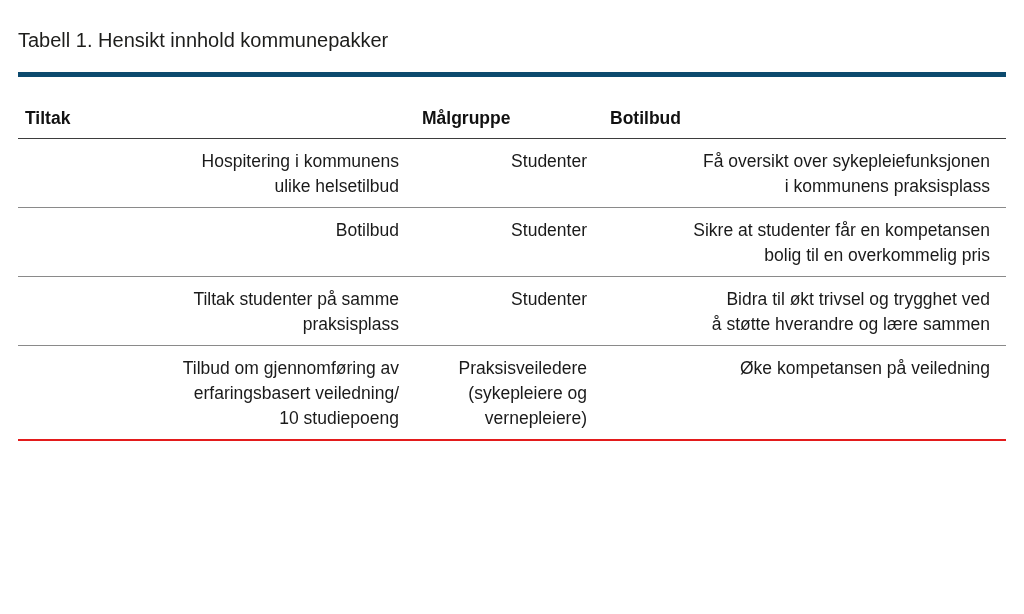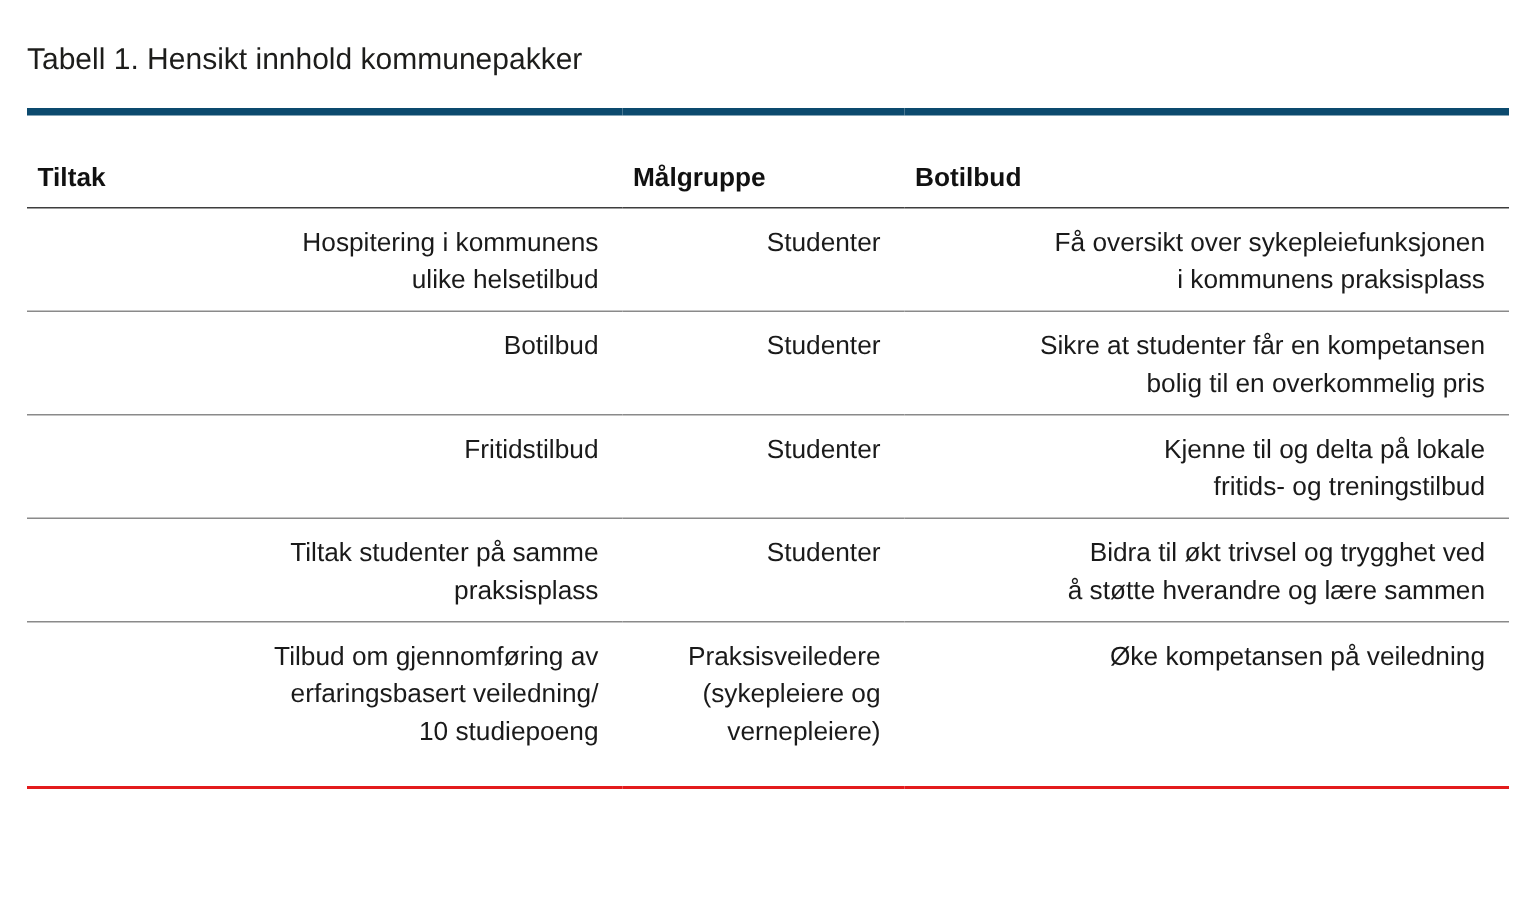--- a/index.html
+++ b/index.html
@@ -55,21 +55,21 @@
     font-size: 17.5px;
     line-height: 25px;
     padding: 10px 16px 8px 7px;
     white-space: pre-line;
     color: #1a1a1a;
   }
   tbody tr + tr td {
     border-top: 1px solid #8a8a8a;
   }
   tbody tr:last-child td {
-    padding-bottom: 24px;
+    padding-bottom: 8px;
   }
 </style>
 </head>
 <body>
 
 <div class="page">
 
   <h2 class="caption"><strong class="caption-label">Tabell 1.</strong> <span>Hensikt innhold kommunepakker</span></h2>
 
   <table class="data-table">
@@ -93,26 +93,20 @@
         <td>Få oversikt over sykepleiefunksjonen
 i kommunens praksisplass</td>
       </tr>
       <tr>
         <td>Botilbud</td>
         <td>Studenter</td>
         <td>Sikre at studenter får en kompetansen
 bolig til en overkommelig pris</td>
       </tr>
       <tr>
-        <td>Fritidstilbud</td>
-        <td>Studenter</td>
-        <td>Kjenne til og delta på lokale
-fritids- og treningstilbud</td>
-      </tr>
-      <tr>
         <td>Tiltak studenter på samme
 praksisplass</td>
         <td>Studenter</td>
         <td>Bidra til økt trivsel og trygghet ved
 å støtte hverandre og lære sammen</td>
       </tr>
       <tr>
         <td>Tilbud om gjennomføring av
 erfaringsbasert veiledning/
 10 studiepoeng</td>

